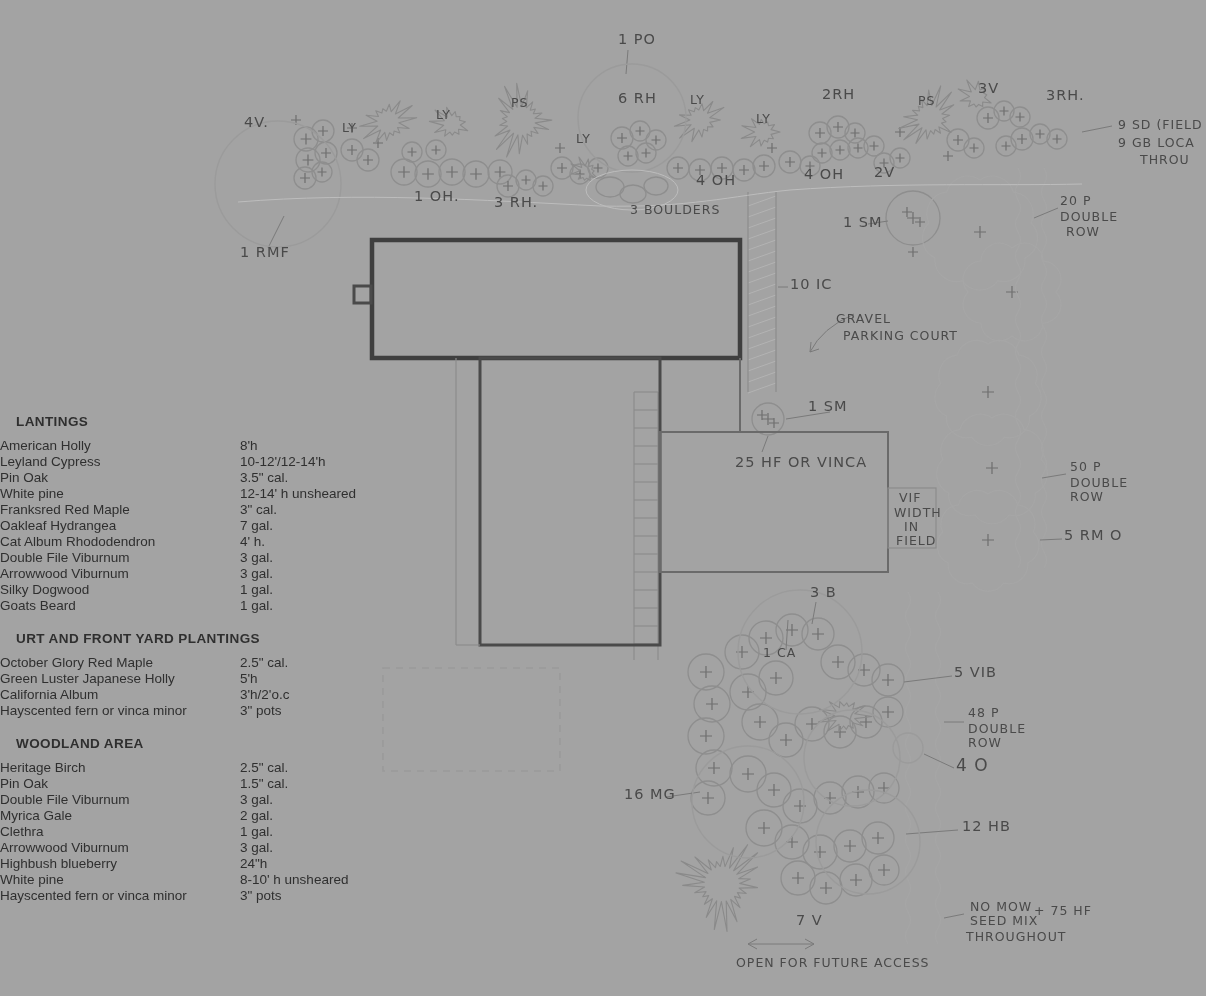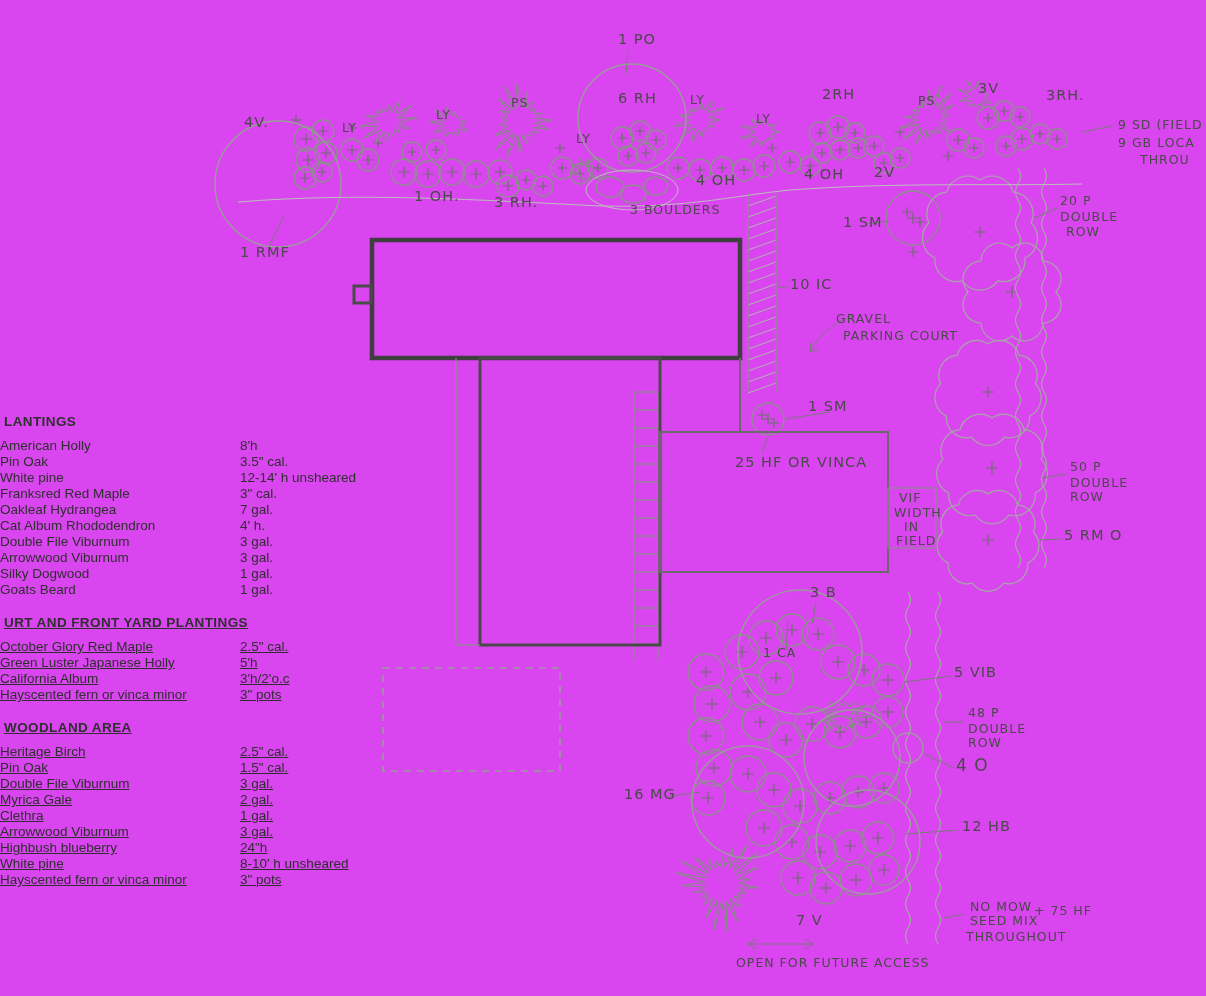--- a/index.html
+++ b/index.html
@@ -1,16 +1,16 @@
 <!DOCTYPE html>
 <html><head>
 <meta charset="utf-8">
 <style>
   html,body{margin:0;padding:0;background:#fff;}
-  #canvas{position:relative;width:1206px;height:996px;background:#d946ef;overflow:hidden;
+  #canvas{position:relative;width:1206px;height:996px;background:#a3a3a3;overflow:hidden;
           font-family:"Liberation Sans",sans-serif;}
   #plan-svg{position:absolute;left:0;top:0;}
 
   
   .shrub{fill:none;stroke:#8e8e8e;stroke-width:1.3;}
   .plus{stroke:#6e6e6e;stroke-width:1.2;fill:none;}
   .canopy{fill:none;stroke:#a6a6a6;stroke-width:1.2;}
   .bigring{fill:none;stroke:#9b9b9b;stroke-width:1.4;}
   .spiky{fill:none;stroke:#8a8a8a;stroke-width:1.1;stroke-linejoin:round;}
   .house{fill:none;stroke:#3f3f3f;stroke-width:4.5;}
@@ -22,22 +22,22 @@
   .dash{fill:none;stroke:#9a9a9a;stroke-width:1.6;stroke-dasharray:7 6;}
   .blob{fill:none;stroke:#bdbdbd;stroke-width:1;}
 
   
   .hand{font-family:"DejaVu Sans",sans-serif;font-size:14.5px;fill:#4a4a4a;letter-spacing:1px;}
   .hand-sm{font-size:12.5px;}
   .hand-lg{font-size:17px;}
 
   
   #legend{position:absolute;left:0;top:414px;width:372px;color:#2f2f2f;font-size:13.5px;}
-  #legend h3{margin:0 0 9px 4px;font-size:13.5px;font-weight:600;letter-spacing:.4px;}
-  .sec + .sec{margin-top:17px;text-decoration:underline;}
+  #legend h3{margin:0 0 9px 16px;font-size:13.5px;font-weight:600;letter-spacing:.4px;}
+  .sec + .sec{margin-top:17px;}
   .row{display:flex;line-height:16px;}
   .pname{width:240px;}
   .psize{white-space:nowrap;}
 </style>
 </head>
 <body>
 
 <div id="canvas">
 
   <svg id="plan-svg" width="1206" height="996" viewBox="0 0 1206 996">
@@ -410,20 +410,24 @@
   <div id="legend">
     <section class="sec">
       <h3>LANTINGS</h3>
       <div>
 
           <div class="row">
             <span class="pname">American Holly</span>
             <span class="psize">8'h</span>
           </div>
 
+          <div class="row">
+            <span class="pname">Leyland Cypress</span>
+            <span class="psize">10-12'/12-14'h</span>
+          </div>
 
           <div class="row">
             <span class="pname">Pin Oak</span>
             <span class="psize">3.5" cal.</span>
           </div>
 
           <div class="row">
             <span class="pname">White pine</span>
             <span class="psize">12-14' h unsheared</span>
           </div>

